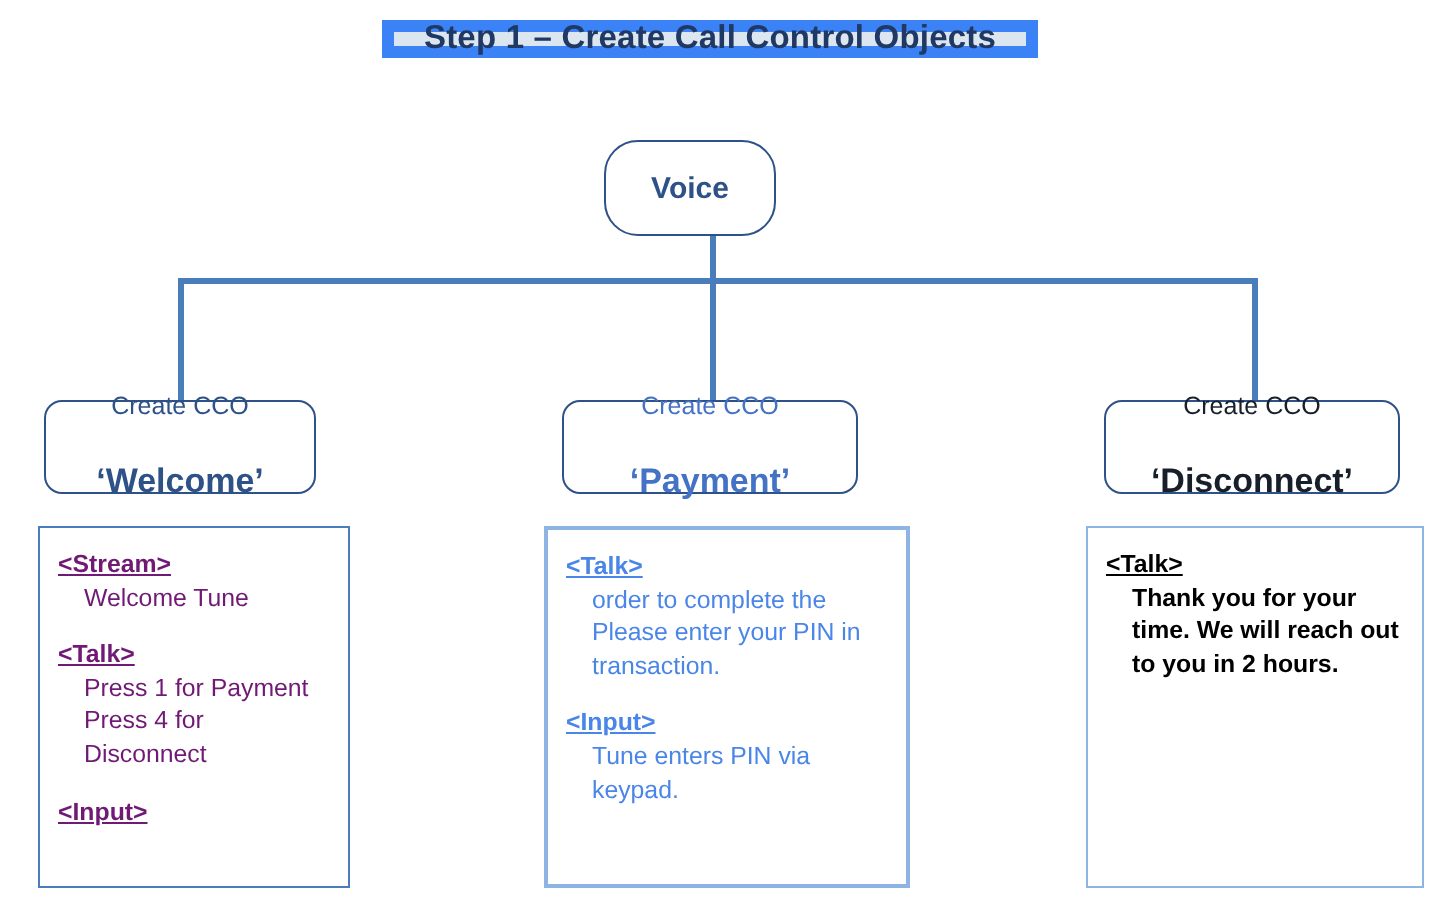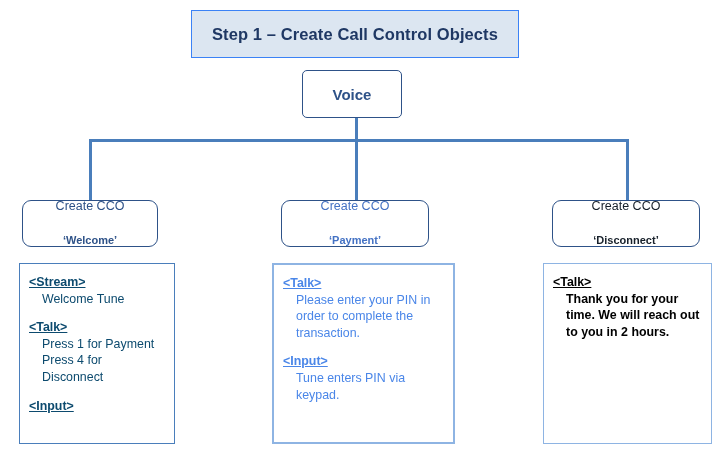--- a/index.html
+++ b/index.html
@@ -22,47 +22,47 @@
     width: 728px;
     height: 458px;
   }
 
   
   .title-banner {
     position: absolute;
     left: 191px;
     top: 10px;
     width: 328px;
-    height: 48px;
+    height: 19px;
     box-sizing: border-box;
     background: #dce6f1;
-    border: 1px solid #3b82f6;
+    border: 6px solid #3b82f6;
     display: flex;
     align-items: center;
     justify-content: center;
   }
   .title-banner .title-text {
     font-size: 16.5px;
     font-weight: bold;
     color: #1f3864;
     letter-spacing: 0.1px;
     white-space: nowrap;
   }
 
   
   .voice-node {
     position: absolute;
     left: 302px;
     top: 70px;
-    width: 100px;
+    width: 86px;
     height: 48px;
     box-sizing: border-box;
     background: #ffffff;
     border: 1.6px solid #2e5288;
-    border-radius: 5px;
+    border-radius: 17px;
     display: flex;
     align-items: center;
     justify-content: center;
   }
   .voice-node .voice-text {
     font-size: 15px;
     font-weight: bold;
     color: #2e5288;
   }
 
@@ -91,21 +91,21 @@
     align-items: center;
     justify-content: center;
     line-height: 1.22;
     gap: 20px;
   }
   .cco-node .cco-kind {
     font-size: 12.5px;
     font-weight: normal;
   }
   .cco-node .cco-name {
-    font-size: 11px;
+    font-size: 17px;
     font-weight: bold;
   }
 
   .cco-welcome    { left: 22px;  width: 136px; color: #2e5288; }
   .cco-payment    { left: 281px; width: 148px; color: #4472c4; border-color: #2e5288; }
   .cco-disconnect { left: 552px; width: 148px; color: #17202a; }
 
   
   .detail-panel {
     position: absolute;
@@ -124,21 +124,21 @@
   }
   .detail-panel .line { display: block; margin-left: 13px; }
   .detail-panel .spacer { display: block; height: 12px; }
   .detail-panel .group { display: block; }
   .detail-panel .body { display: block; }
 
   .panel-welcome {
     left: 19px;
     width: 156px;
     border: 1px solid #4a7ebb;
-    color: #0c4a6e;
+    color: #701a75;
   }
   .panel-payment {
     left: 272px;
     width: 183px;
     border: 2px solid #8eb4e3;
     color: #4a86e8;
   }
   .panel-payment .body { font-weight: normal; }
   .panel-disconnect {
     left: 543px;
@@ -196,22 +196,22 @@
     </span>
     <span class="spacer"></span>
     <span class="group">
       <span class="tag">&lt;Input&gt;</span>
     </span>
   </div>
 
   <div class="detail-panel panel-payment">
     <span class="group">
       <span class="tag">&lt;Talk&gt;</span>
+      <span class="body line">order to complete the</span>
       <span class="body line">Please enter your PIN in</span>
-      <span class="body line">order to complete the</span>
       <span class="body line">transaction.</span>
     </span>
     <span class="spacer"></span>
     <span class="group">
       <span class="tag">&lt;Input&gt;</span>
       <span class="body line">Tune enters PIN via</span>
       <span class="body line">keypad.</span>
     </span>
   </div>
 

